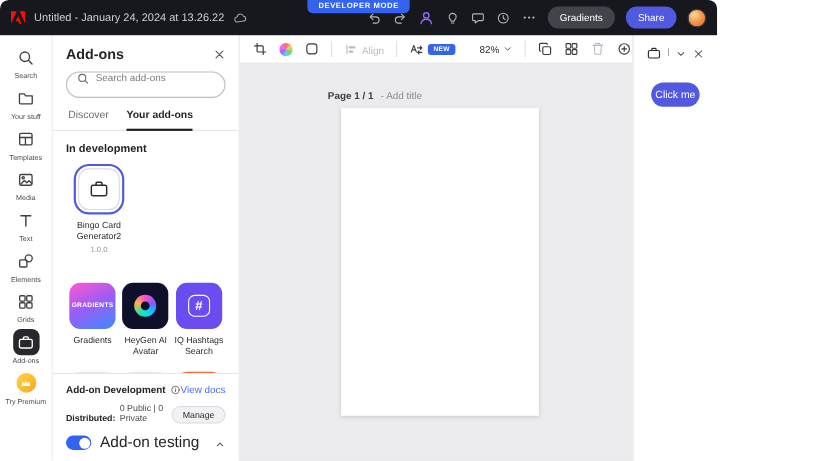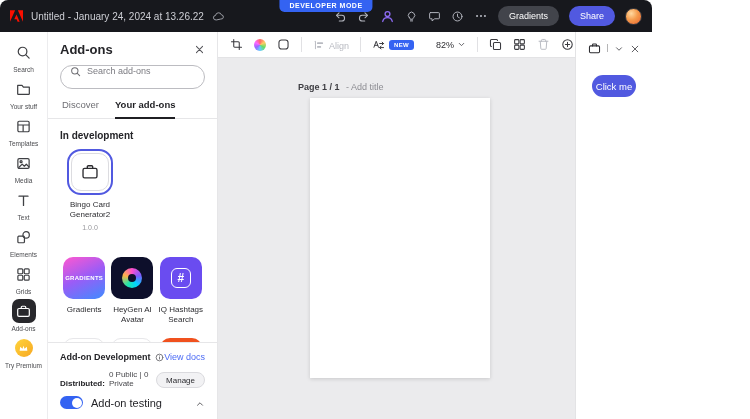--- a/index.html
+++ b/index.html
@@ -88,21 +88,21 @@
   .apf-row{display:flex;align-items:flex-end}
   .apf-title{font-size:9px;font-weight:700;color:#242428;display:flex;align-items:center;gap:4px}
   .info-ic{color:#6f6f74;display:flex}
   .view-docs{margin-left:auto;font-size:9px;color:var(--link_blue,#4c6bf5);cursor:pointer;text-decoration:none}
   .dist-label{font-size:8px;font-weight:700;color:#242428}
   .dist-value{font-size:8px;color:#4a4a4e;margin-left:4px}
   .manage-btn{margin-left:auto;font-size:8px;color:#2c2c30;background:#f2f2f4;border:1px solid #dadade;
     border-radius:9px;padding:2.5px 9px;cursor:pointer;font-family:inherit}
   .toggle{width:23px;height:13px;border-radius:7px;background:var(--toggle_on,#3463f2);position:relative;cursor:pointer;flex:none}
   .toggle::after{content:"";position:absolute;right:1.5px;top:1.5px;width:10px;height:10px;border-radius:50%;background:#fff}
-  .testing-label{font-size:11px;color:#242428;margin-left:8px}
+  .testing-label{font-size:14px;color:#242428;margin-left:8px}
   .chev-up{margin-left:auto;color:#55555a;cursor:pointer;display:flex}
 
   
   .canvas-area{position:absolute;top:32px;left:218px;width:357px;bottom:0;background:var(--canvas_bg,#ebebed)}
   .canvas-toolbar{height:26px;background:#fff;border-bottom:1px solid #e3e3e5;
     display:flex;align-items:center;padding:0 12px;gap:11px}
   .ct-icon{color:#3a3a3f;display:flex;align-items:center;cursor:pointer}
   .ct-icon.disabled{color:#b8bac1}
   .ct-divider{width:1px;height:15px;background:#e1e1e4;flex:none}
   .align-group{display:flex;align-items:flex-end;gap:4px;color:#b8bac1;font-size:9px;cursor:pointer}

